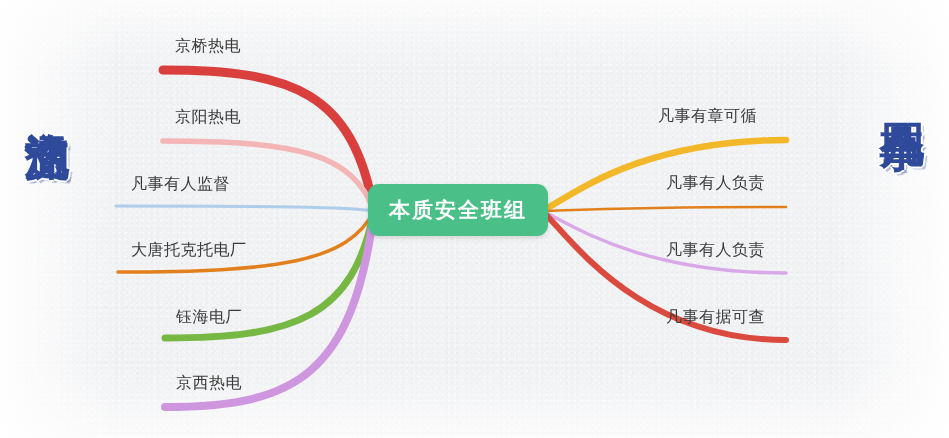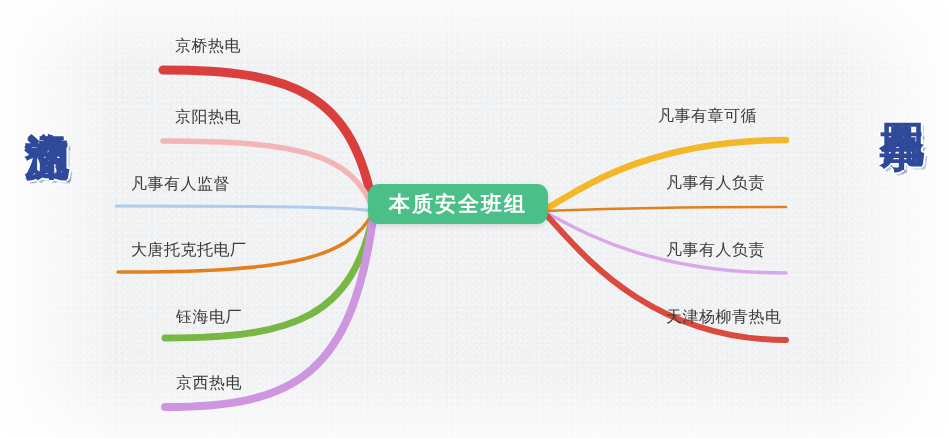--- a/index.html
+++ b/index.html
@@ -84,21 +84,21 @@
     letter-spacing: .5px;
   }
   .branch-label.r { text-align: left; }
 
   #center-node {
     position: absolute;
     z-index: 5;
     left: 368px;
     top: 184px;
     width: 180px;
-    height: 40px;
+    height: 52px;
     border-radius: 11px;
     background: #4abf88;
     box-shadow: 0 2px 5px rgba(0,0,0,.13);
     display: flex;
     align-items: center;
     justify-content: center;
   }
   #center-node-label {
     color: #ffffff;
     font-size: 21px;
@@ -134,20 +134,20 @@
       <div class="branch-label l" style="left: 175px; top: 107px;">京阳热电</div>
       <div class="branch-label l" style="left: 131px; top: 174px;">凡事有人监督</div>
       <div class="branch-label l" style="left: 131px; top: 240px;">大唐托克托电厂</div>
       <div class="branch-label l" style="left: 176px; top: 307px;">钰海电厂</div>
       <div class="branch-label l" style="left: 176px; top: 373px;">京西热电</div>
     </div>
   <div id="labels-right">
       <div class="branch-label r" style="left: 658px; top: 106px;">凡事有章可循</div>
       <div class="branch-label r" style="left: 666px; top: 173px;">凡事有人负责</div>
       <div class="branch-label r" style="left: 666px; top: 240px;">凡事有人负责</div>
-      <div class="branch-label r" style="left: 666px; top: 307px;">天津杨柳青热电</div>
+      <div class="branch-label r" style="left: 666px; top: 307px;">凡事有据可查</div>
     </div>
 
   <div id="center-node" style="background: rgb(74, 191, 136);">
     <span id="center-node-label" style="color: rgb(255, 255, 255);">本质安全班组</span>
   </div>
 
 </div>
 
 </body></html>

